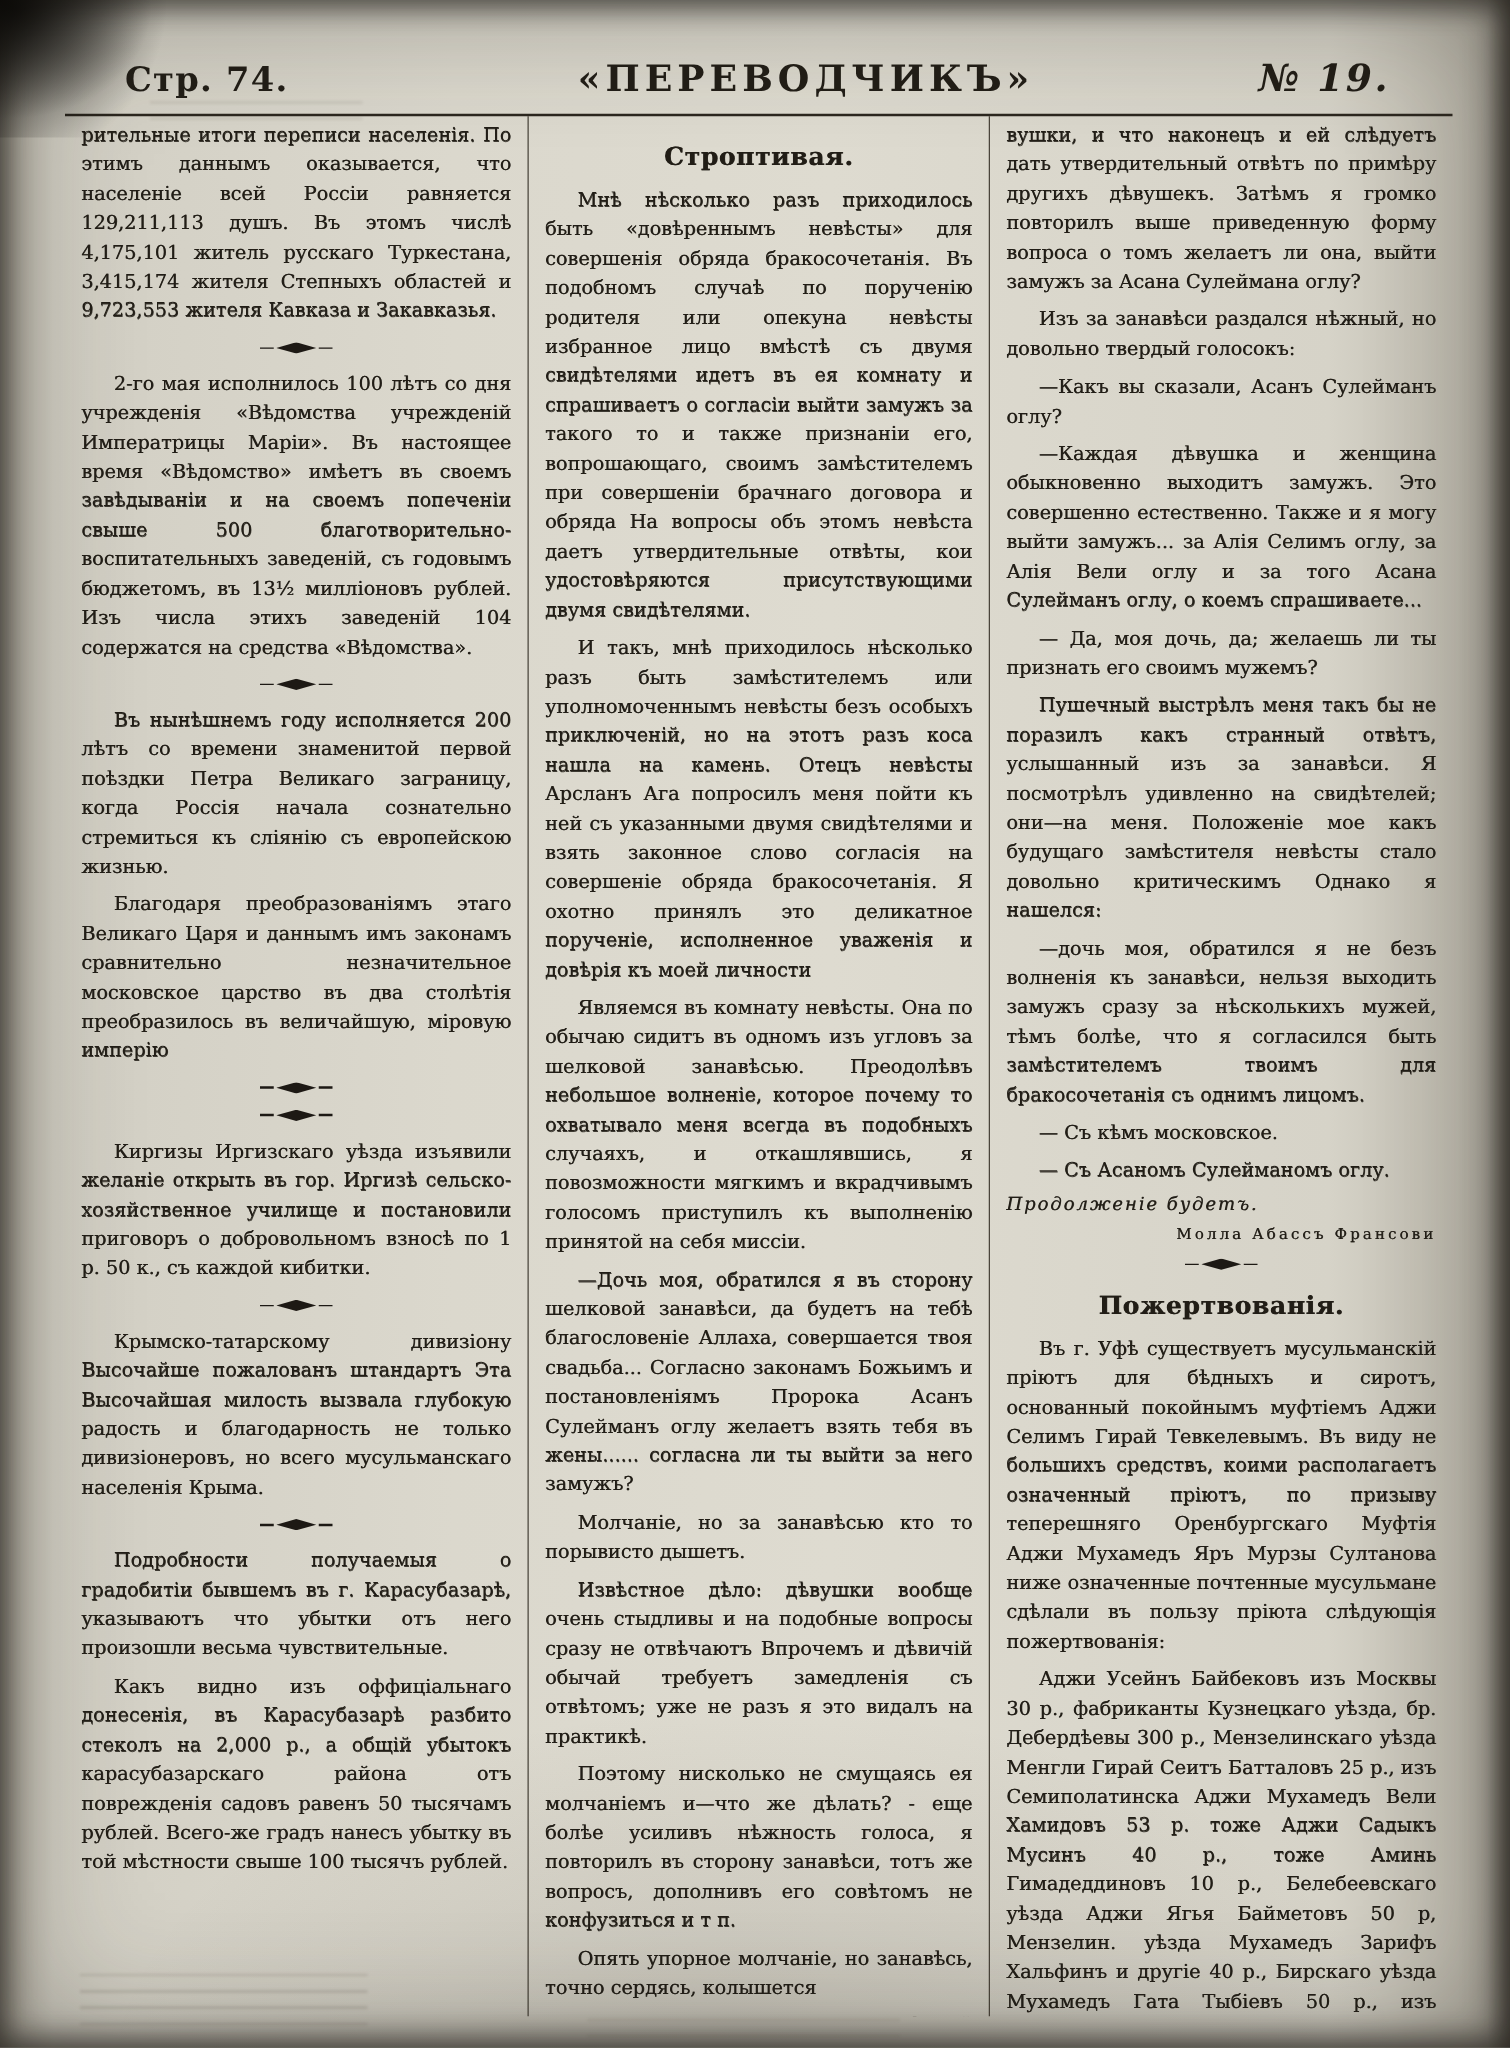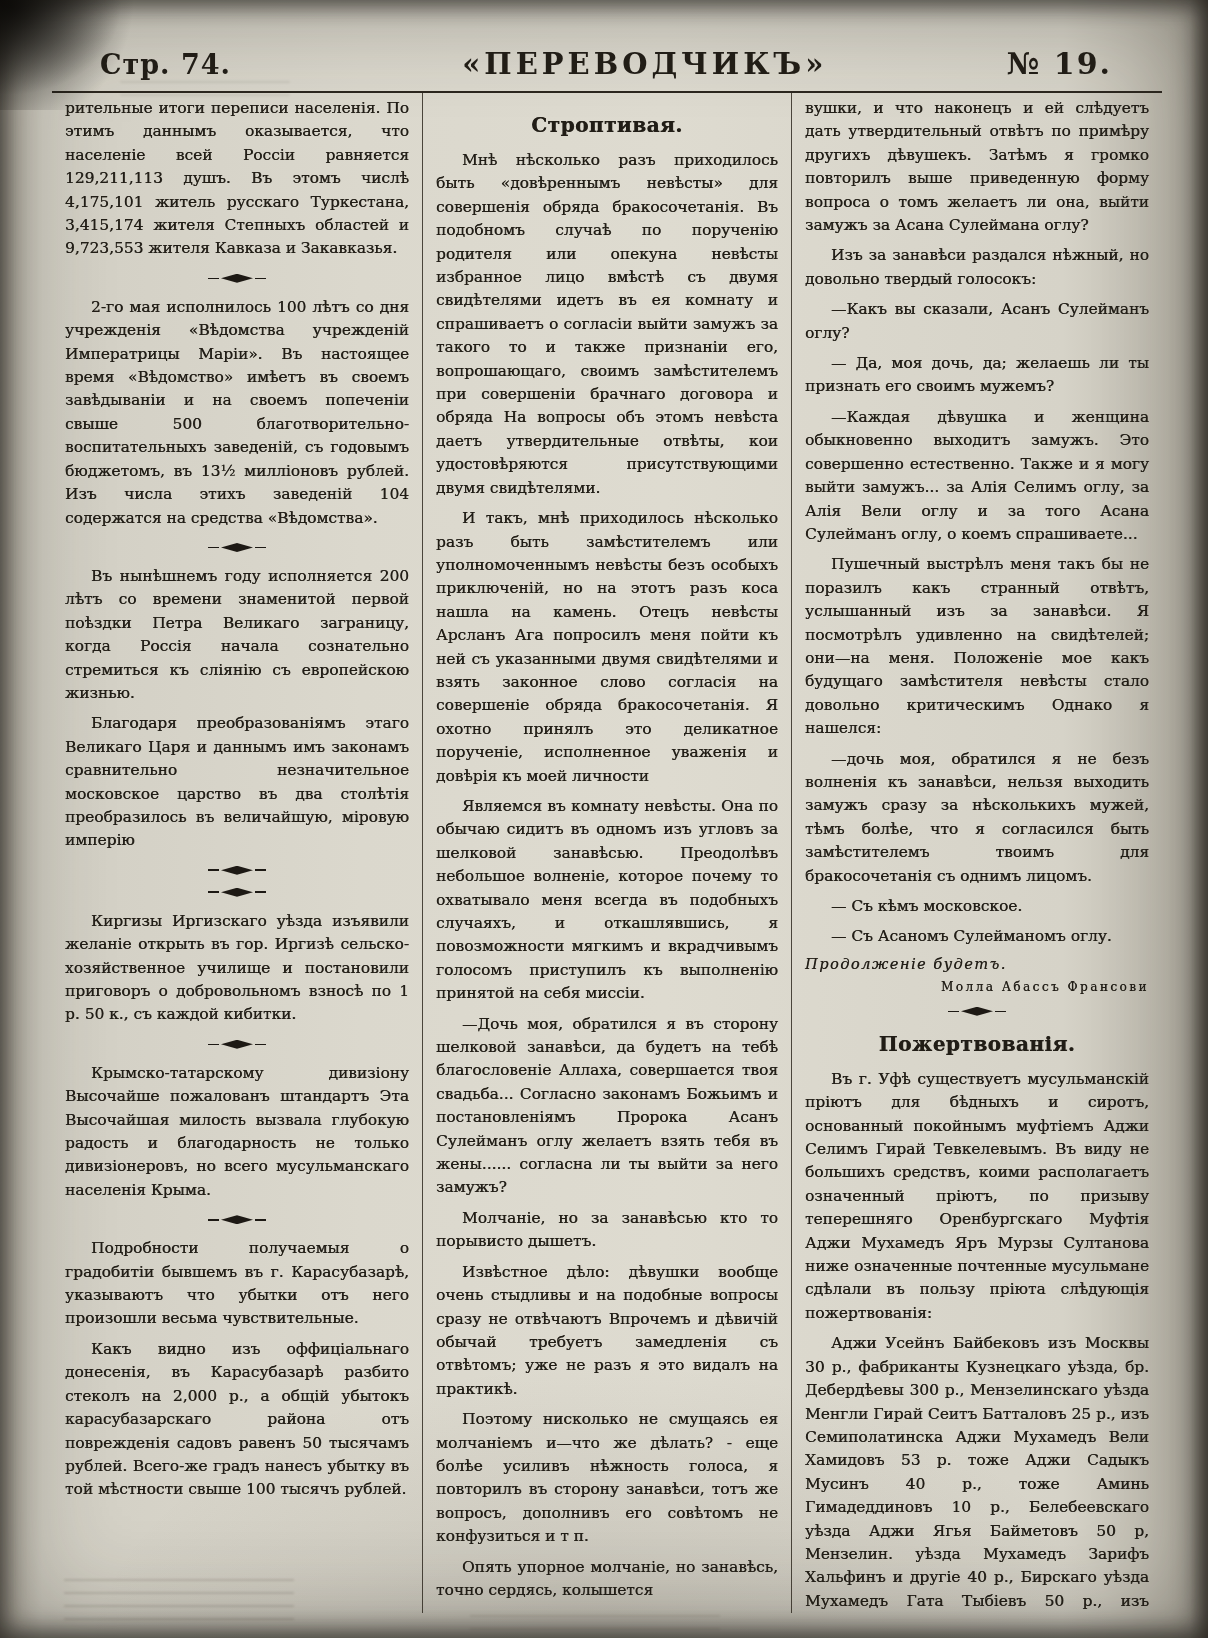--- a/index.html
+++ b/index.html
@@ -26,21 +26,21 @@
       inset 0 8px 20px rgba(24,21,17,.28);
   }
 
   
   .mast{
     display:flex; align-items:baseline; justify-content:space-between;
     padding:46px 96px 6px 100px;
   }
   .page-num{ font-size:27px; font-weight:bold; letter-spacing:1px; }
   .masthead{ font-size:29px; font-weight:bold; letter-spacing:4px; transform:translateX(26px); }
-  .issue{ font-size:30px; font-weight:bold; letter-spacing:2px; }
+  .issue{ font-size:30px; font-weight:bold; letter-spacing:2px;font-style:italic; }
   .head-rule{ margin:4px 46px 0 52px; border-top:2px solid #2b261e; }
 
   
   .columns{
     display:grid;
     grid-template-columns:1fr 1fr 1fr;
     margin:0 46px 0 52px;
     height:1520px;
   }
   .col{ padding:4px 13px 0 13px; overflow:hidden; }
@@ -158,22 +158,22 @@
         <div class="para">Молчаніе, но за занавѣсью кто то порывисто дышетъ.</div>
         <div class="para">Извѣстное дѣло: дѣвушки вообще очень стыдливы и на подобные вопросы сразу не отвѣчаютъ Впрочемъ и дѣвичій обычай требуетъ замедленія съ отвѣтомъ; уже не разъ я это видалъ на практикѣ.</div>
         <div class="para">Поэтому нисколько не смущаясь ея молчаніемъ и—что же дѣлать? - еще болѣе усиливъ нѣжность голоса, я повторилъ въ сторону занавѣси, тотъ же вопросъ, дополнивъ его совѣтомъ не конфузиться и т п.</div>
         <div class="para">Опять упорное молчаніе, но занавѣсь, точно сердясь, колышется</div>
         <div class="para">Догадавшись о чрезмѣрной стыдливости и волненіи бѣдняжки, я обратился къ ней съ самымъ вкрадчивымъ наставленіемъ на тему о томъ, что стыдливостью дѣло не кончается, что утвердительный отвѣтъ даютъ всѣ дѣ-</div>
       </section>
     <section class="col">
         <div class="para noindent">вушки, и что наконецъ и ей слѣдуетъ дать утвердительный отвѣтъ по примѣру другихъ дѣвушекъ. Затѣмъ я громко повторилъ выше приведенную форму вопроса о томъ желаетъ ли она, выйти замужъ за Асана Сулеймана оглу?</div>
         <div class="para">Изъ за занавѣси раздался нѣжный, но довольно твердый голосокъ:</div>
         <div class="para">—Какъ вы сказали, Асанъ Сулейманъ оглу?</div>
+        <div class="para">—Каждая дѣвушка и женщина обыкновенно выходитъ замужъ. Это совершенно естественно. Также и я могу выйти замужъ... за Алія Селимъ оглу, за Алія Вели оглу и за того Асана Сулейманъ оглу, о коемъ спрашиваете...</div>
         <div class="para">— Да, моя дочь, да; желаешь ли ты признать его своимъ мужемъ?</div>
-        <div class="para">—Каждая дѣвушка и женщина обыкновенно выходитъ замужъ. Это совершенно естественно. Также и я могу выйти замужъ... за Алія Селимъ оглу, за Алія Вели оглу и за того Асана Сулейманъ оглу, о коемъ спрашиваете...</div>
         <div class="para">Пушечный выстрѣлъ меня такъ бы не поразилъ какъ странный отвѣтъ, услышанный изъ за занавѣси. Я посмотрѣлъ удивленно на свидѣтелей; они—на меня. Положеніе мое какъ будущаго замѣстителя невѣсты стало довольно критическимъ Однако я нашелся:</div>
         <div class="para">—дочь моя, обратился я не безъ волненія къ занавѣси, нельзя выходить замужъ сразу за нѣсколькихъ мужей, тѣмъ болѣе, что я согласился быть замѣстителемъ твоимъ для бракосочетанія съ однимъ лицомъ.</div>
         <div class="para">— Съ кѣмъ московское.</div>
         <div class="para">— Съ Асаномъ Сулейманомъ оглу.</div>
         <div class="continuation">Продолженіе будетъ.</div>
         <div class="signature">Молла Абассъ Франсови</div>
         <div class="divider">
           <span class="d-line"></span>
           <span class="d-diamond"></span>
           <span class="d-line"></span>

